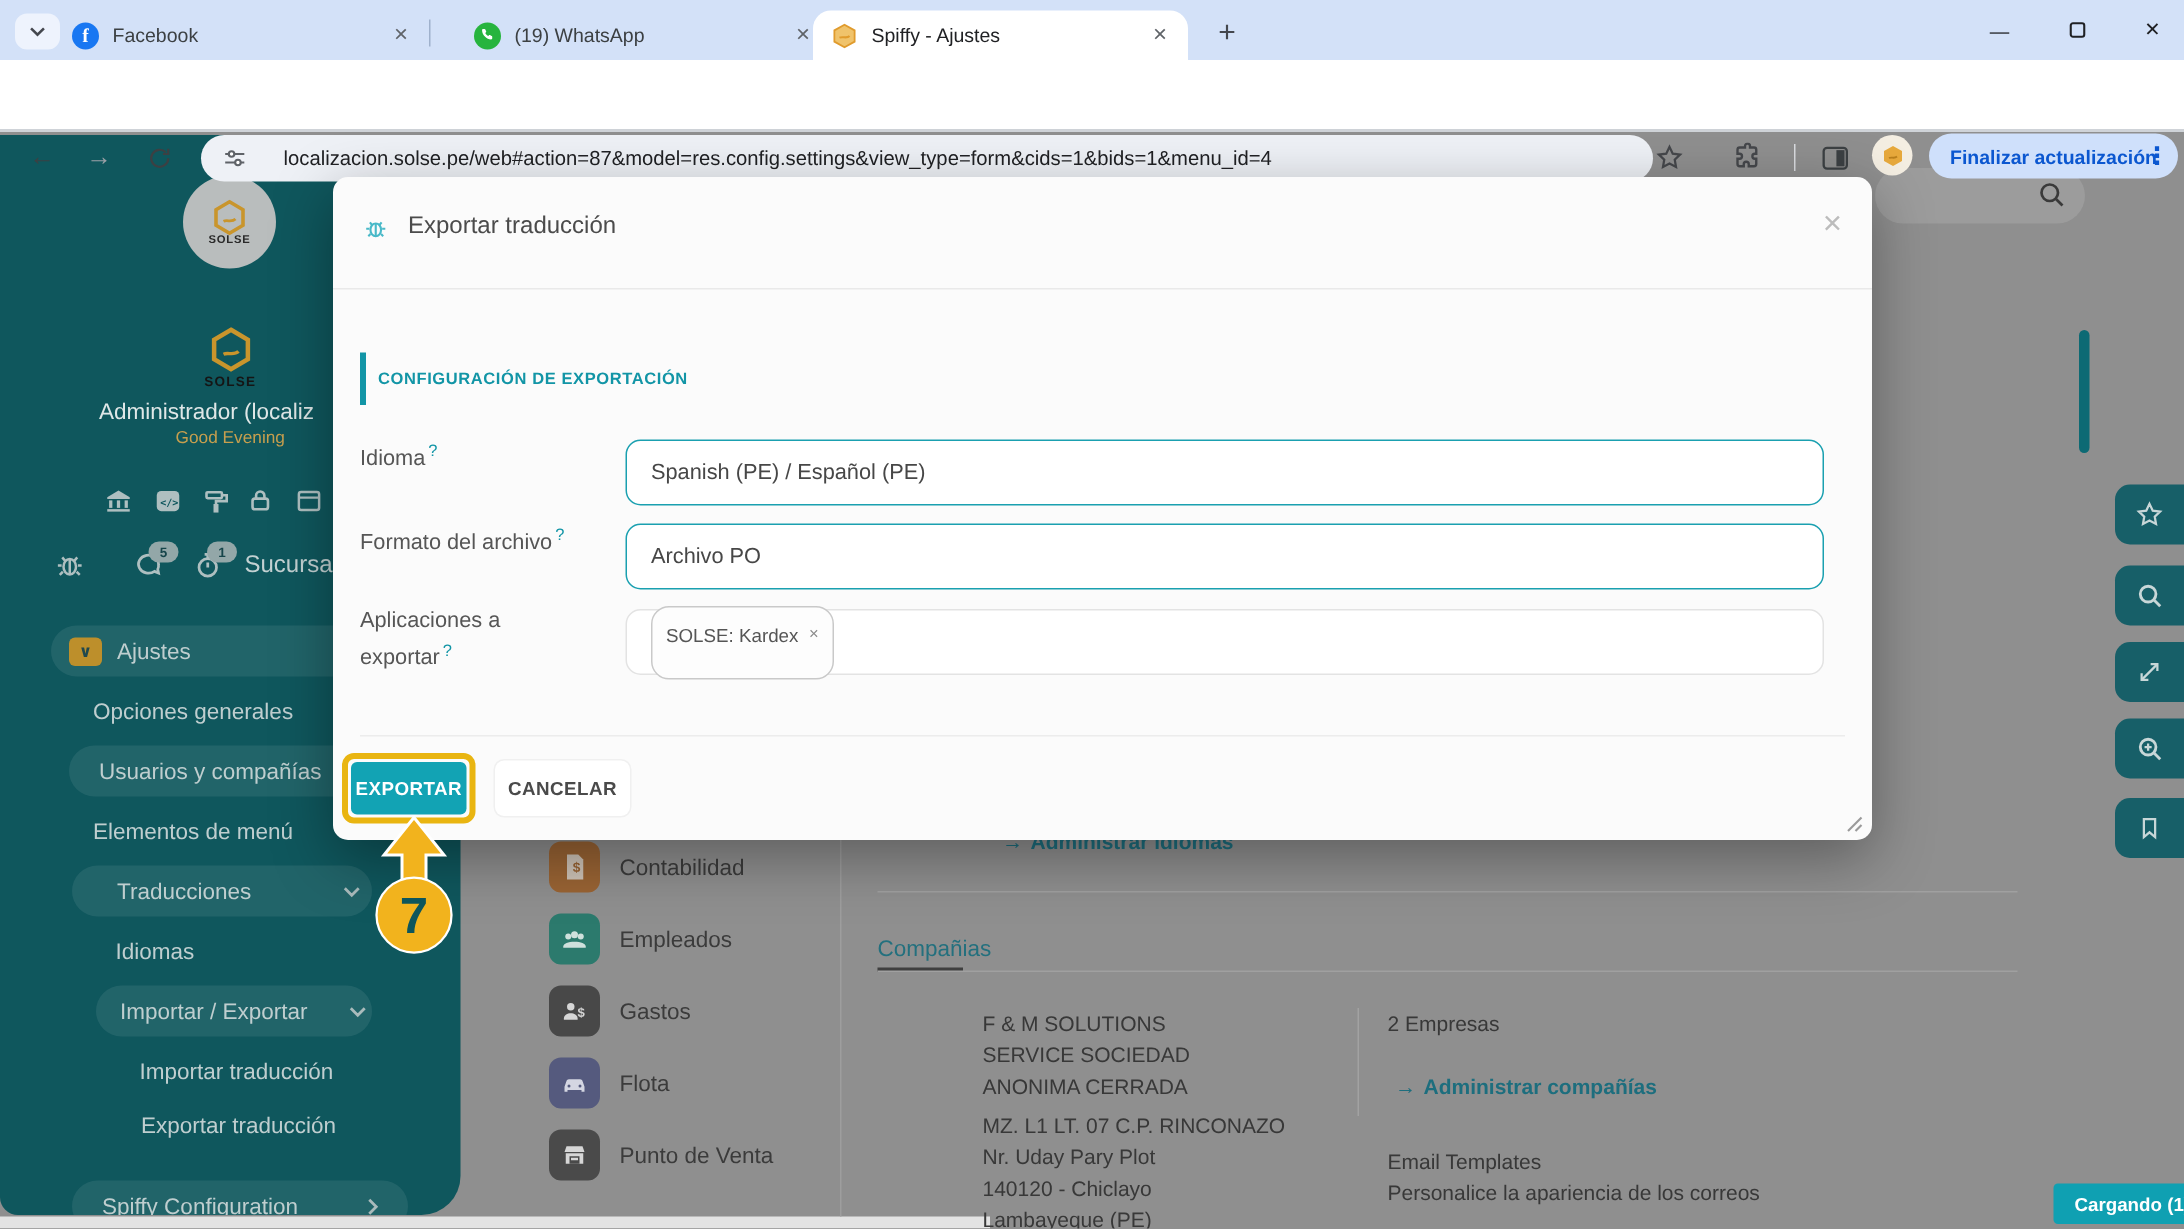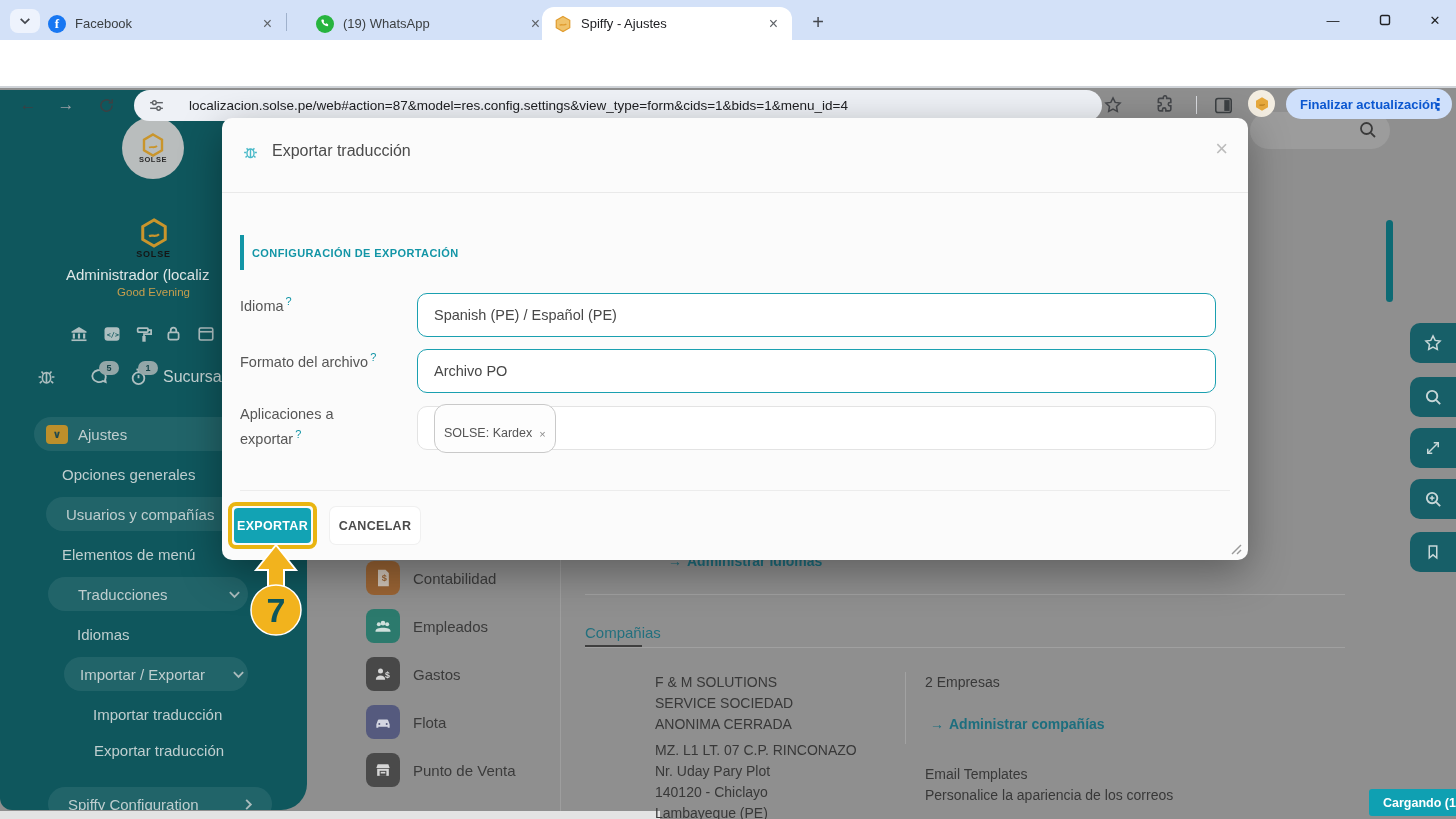--- a/index.html
+++ b/index.html
@@ -100,21 +100,21 @@
   .m-close{position:absolute;right:20px;top:20px;font-size:22px;color:#bcbcbc;line-height:1;}
   .m-hr{position:absolute;left:0;top:74px;width:1026px;height:1px;background:#e9e9e9;}
   .m-secbar{position:absolute;left:18px;top:117px;width:4px;height:35px;background:#1295a6;}
   .m-sectext{position:absolute;left:30px;top:129px;font-size:11px;font-weight:bold;letter-spacing:.4px;color:#1295a6;}
   .m-label{position:absolute;left:18px;font-size:14.5px;color:#565656;line-height:20px;}
   .q{color:#1295a6;font-size:11px;vertical-align:super;margin-left:2px;}
   .m-input{position:absolute;left:195px;width:799px;height:44px;border-radius:10px;background:#fff;
     border:1.4px solid #1aa0b0;box-sizing:border-box;display:flex;align-items:center;padding:0 16px;
     font-size:14.5px;color:#474747;}
   .m-input.gray{border-color:#e3e3e3;}
-  .tagpill{display:inline-flex;align-items:flex-end;height:23px;border:1px solid #c9c9c9;border-radius:12px;
+  .tagpill{display:inline-flex;align-items:flex-start;height:23px;border:1px solid #c9c9c9;border-radius:12px;
     padding:12px 9px;font-size:12.5px;color:#555;background:#fdfdfd;}
   .tagpill .tx{margin-left:7px;color:#8a8a8a;font-size:11px;}
   .m-hr2{position:absolute;left:18px;top:372px;width:990px;height:1px;background:#ececec;}
   .goldring{position:absolute;left:6px;top:384px;width:89px;height:47px;border:4px solid #e9b511;border-radius:8px;box-sizing:border-box;}
   .btn-export{position:absolute;left:12px;top:390px;width:77px;height:35px;background:#12a3b4;border-radius:4px;
     color:#fff;font-size:12.5px;font-weight:bold;display:flex;align-items:center;justify-content:center;letter-spacing:.3px;}
   .btn-cancel{position:absolute;left:108px;top:389px;width:90px;height:37px;background:#fff;border-radius:6px;
     color:#4a4a4a;font-size:12.5px;font-weight:bold;display:flex;align-items:center;justify-content:center;
     box-shadow:0 0 0 1px #f0f0f0;letter-spacing:.3px;}
   .grip{position:absolute;right:6px;bottom:5px;color:#9a9a9a;}

